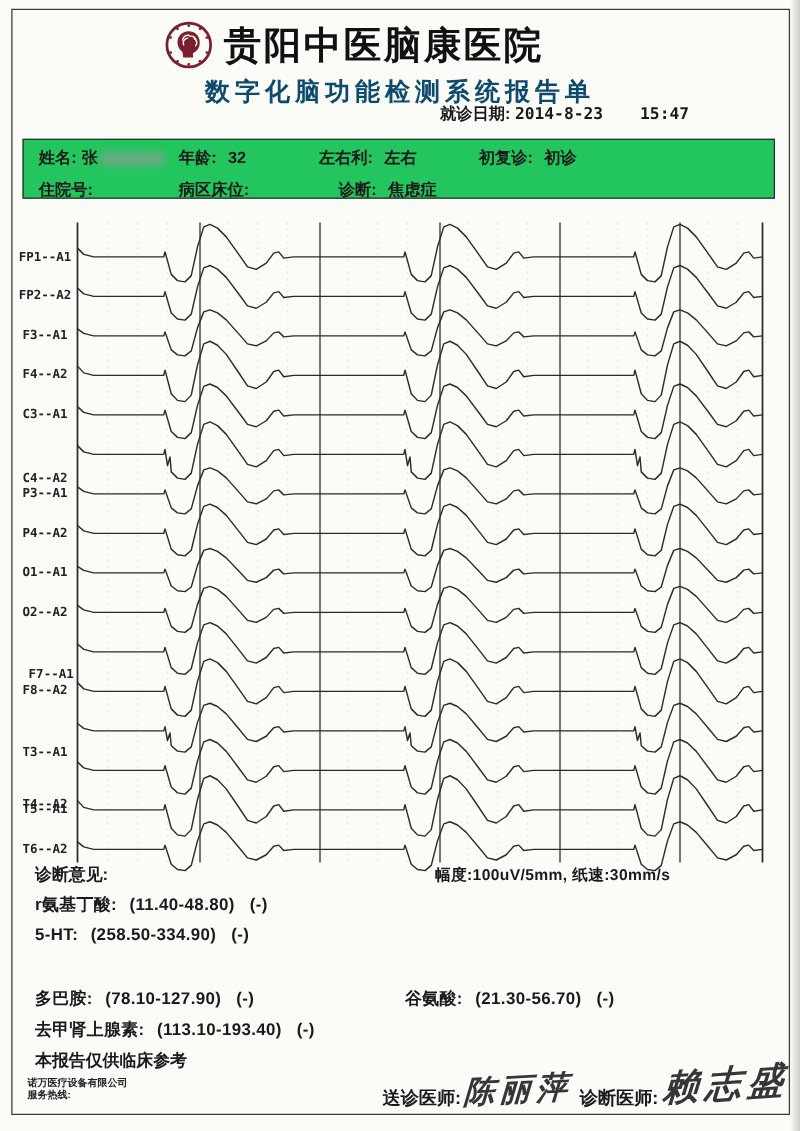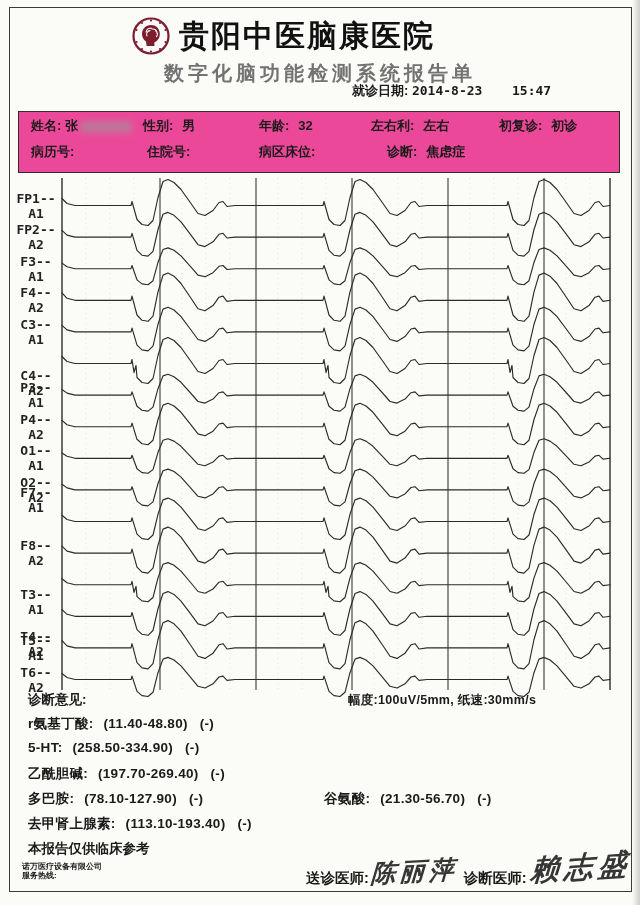--- a/index.html
+++ b/index.html
@@ -3,35 +3,35 @@
 <meta charset="utf-8">
 <style>
   html,body{margin:0;padding:0;}
   body{width:640px;height:905px;background:#e9e9e6;font-family:"Liberation Sans",sans-serif;}
   .page{position:relative;width:640px;height:905px;background:#fbfbf8;overflow:hidden;color:#1a1a1a;}
   .scan-edge{position:absolute;right:0;top:0;width:8px;height:100%;background:linear-gradient(to right,rgba(0,0,0,0),rgba(0,0,0,0.18));}
   .sheet-border{position:absolute;left:9px;top:7px;width:621px;height:883px;border:1.6px solid #3b3b3b;}
   
   .header-row{position:absolute;left:0;top:16px;width:540px;display:flex;justify-content:center;align-items:flex-start;gap:8px;padding-left:26px;box-sizing:border-box;}
   .hospital-name{font-size:30px;font-weight:700;letter-spacing:2px;color:#111;}
-  .report-title{position:absolute;left:0;top:60px;width:640px;text-align:center;font-family:"Liberation Serif",serif;font-weight:700;font-size:20px;letter-spacing:4px;color:#737373;}
+  .report-title{position:absolute;left:0;top:60px;width:640px;text-align:center;font-family:"Liberation Serif",serif;font-weight:700;font-size:20px;letter-spacing:4px;color:#0c4a6e;}
   .visit-line{position:absolute;left:352px;top:82px;font-size:13px;font-weight:700;}
   .visit-line .num{font-family:"DejaVu Sans Mono",monospace;font-weight:700;}
   .visit-line .t{margin-left:26px;}
   
-  .info-table{position:absolute;left:18px;top:111px;width:602px;height:62px;border:1.6px solid #2d2d2d;box-sizing:border-box;background:#ec4899;}
+  .info-table{position:absolute;left:18px;top:111px;width:602px;height:48px;border:1.6px solid #2d2d2d;box-sizing:border-box;background:#22c55e;}
   .info-row{display:flex;padding:3px 0 2px 12px;font-size:13px;font-weight:700;line-height:21px;}
   .cell{white-space:nowrap;}
   .cell .v{margin-left:9px;font-weight:700;}
   .c1{width:112px;} .c2{width:116px;} .c3{width:112px;} .c4{width:128px;} .c5{flex:1;}
   .censor{display:inline-block;width:52px;height:12px;margin-left:2px;background:#9a9a98;border-radius:3px;filter:blur(3px);opacity:.55;vertical-align:middle;}
   
   #eeg-svg{position:absolute;left:0;top:0;width:640px;height:905px;}
   #channel-labels{position:absolute;left:0;top:0;}
-  .channel-label{position:absolute;left:13px;width:46px;text-align:center;transform:translateY(-50%);font-family:"DejaVu Sans Mono",monospace;font-size:13px;font-weight:700;color:#222;letter-spacing:0;}
+  .channel-label{position:absolute;left:13px;width:46px;text-align:center;transform:translateY(-50%);font-family:"DejaVu Sans Mono",monospace;font-size:10px;font-weight:700;color:#222;letter-spacing:0;}
   
   .diag-label{position:absolute;left:28px;top:691px;font-size:13.5px;font-weight:700;}
   .scale-note{position:absolute;left:348px;top:692px;font-size:12.5px;font-weight:700;letter-spacing:.3px;}
   .lab-line{position:absolute;left:28px;font-size:13.5px;font-weight:700;letter-spacing:.3px;white-space:nowrap;}
   .lab-line .rng{margin-left:10px;} .lab-line .res{margin-left:12px;}
   .lab-pair-first{display:inline-block;width:292px;}
   .report-note{position:absolute;left:28px;top:840px;font-size:13.5px;font-weight:700;}
   .company{position:absolute;left:22px;top:862px;font-size:8px;font-weight:700;line-height:9px;color:#222;}
   .sign-row{position:absolute;left:306px;top:848px;display:flex;align-items:flex-end;white-space:nowrap;}
   .sign-label{font-size:14.5px;font-weight:700;}
@@ -90,21 +90,21 @@
       <div class="channel-label" style="top: 205.5px;">FP1--A1</div>
       <div class="channel-label" style="top: 237.1px;">FP2--A2</div>
       <div class="channel-label" style="top: 268.7px;">F3--A1</div>
       <div class="channel-label" style="top: 300.3px;">F4--A2</div>
       <div class="channel-label" style="top: 331.9px;">C3--A1</div>
       <div class="channel-label" style="top: 383px;">C4--A2</div>
       <div class="channel-label" style="top: 395.1px;">P3--A1</div>
       <div class="channel-label" style="top: 426.7px;">P4--A2</div>
       <div class="channel-label" style="top: 458.3px;">O1--A1</div>
       <div class="channel-label" style="top: 489.9px;">O2--A2</div>
-      <div class="channel-label" style="top: 500px;">F7--A1</div>
+      <div class="channel-label" style="top: 540px; text-align: right;">F7--A1</div>
       <div class="channel-label" style="top: 553.1px;">F8--A2</div>
       <div class="channel-label" style="top: 602px;">T3--A1</div>
       <div class="channel-label" style="top: 644px;">T4--A2</div>
       <div class="channel-label" style="top: 647.9px;">T5--A1</div>
       <div class="channel-label" style="top: 679.5px;">T6--A2</div>
     </div>
 
   <div class="header-row">
     <svg width="40" height="40" viewBox="0 0 40 40">
       <circle cx="20" cy="20" r="17.5" fill="none" stroke="#7b1e2e" stroke-width="2.2"></circle>
@@ -130,44 +130,39 @@
 
   <div class="visit-line">
     <span>就诊日期:</span>
     <span class="num">2014-8-23</span>
     <span class="num t">15:47</span>
   </div>
 
   <div class="info-table">
     <div class="info-row">
       <div class="cell c1"><span>姓名:</span><span class="v" style="margin-left:4px">张</span><span class="censor"></span></div>
-      <div class="cell c2"><span>性别:</span><span class="v">男</span></div>
       <div class="cell c3"><span>年龄:</span><span class="v">32</span></div>
       <div class="cell c4"><span>左右利:</span><span class="v">左右</span></div>
       <div class="cell c5"><span>初复诊:</span><span class="v">初诊</span></div>
     </div>
     <div class="info-row">
-      <div class="cell c2"><span>病历号:</span><span class="v"></span></div>
       <div class="cell c3"><span>住院号:</span><span class="v"></span></div>
       <div class="cell c4"><span>病区床位:</span><span class="v"></span></div>
       <div class="cell c5"><span>诊断:</span><span class="v">焦虑症</span></div>
     </div>
   </div>
 
   <div class="diag-label">诊断意见:</div>
   <div class="scale-note">幅度:100uV/5mm, 纸速:30mm/s</div>
 
   <div class="lab-line" style="top:715px">
     <span>r氨基丁酸:</span><span class="rng">(11.40-48.80)</span><span class="res">(-)</span>
   </div>
   <div class="lab-line" style="top:740px">
     <span>5-HT:</span><span class="rng">(258.50-334.90)</span><span class="res">(-)</span>
-  </div>
-  <div class="lab-line" style="top:765px">
-    <span>乙酰胆碱:</span><span class="rng">(197.70-269.40)</span><span class="res">(-)</span>
   </div>
   <div class="lab-line" style="top:790px">
     <span class="lab-pair-first"><span>多巴胺:</span><span class="rng">(78.10-127.90)</span><span class="res">(-)</span></span>
     <span><span>谷氨酸:</span><span class="rng">(21.30-56.70)</span><span class="res">(-)</span></span>
   </div>
   <div class="lab-line" style="top:815px">
     <span>去甲肾上腺素:</span><span class="rng">(113.10-193.40)</span><span class="res">(-)</span>
   </div>
 
   <div class="report-note">本报告仅供临床参考</div>

